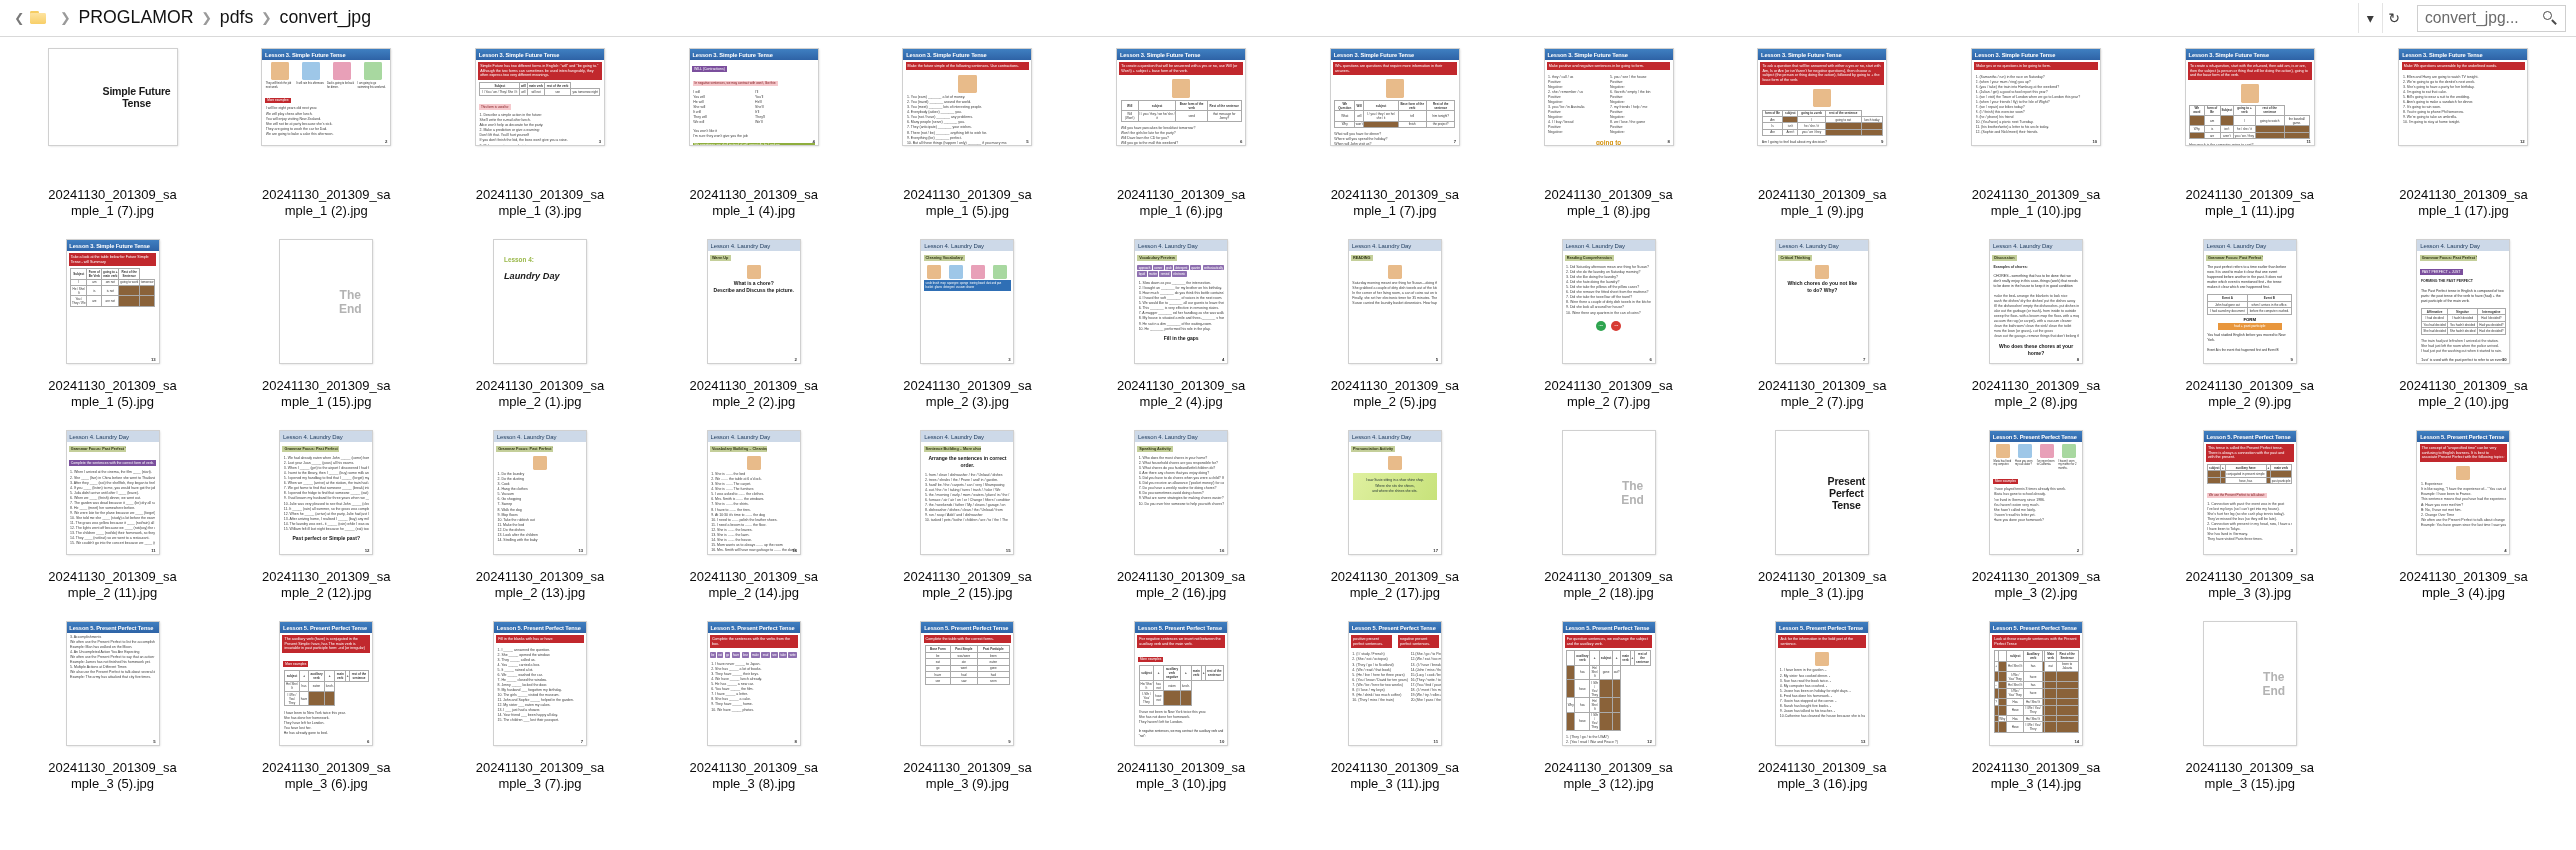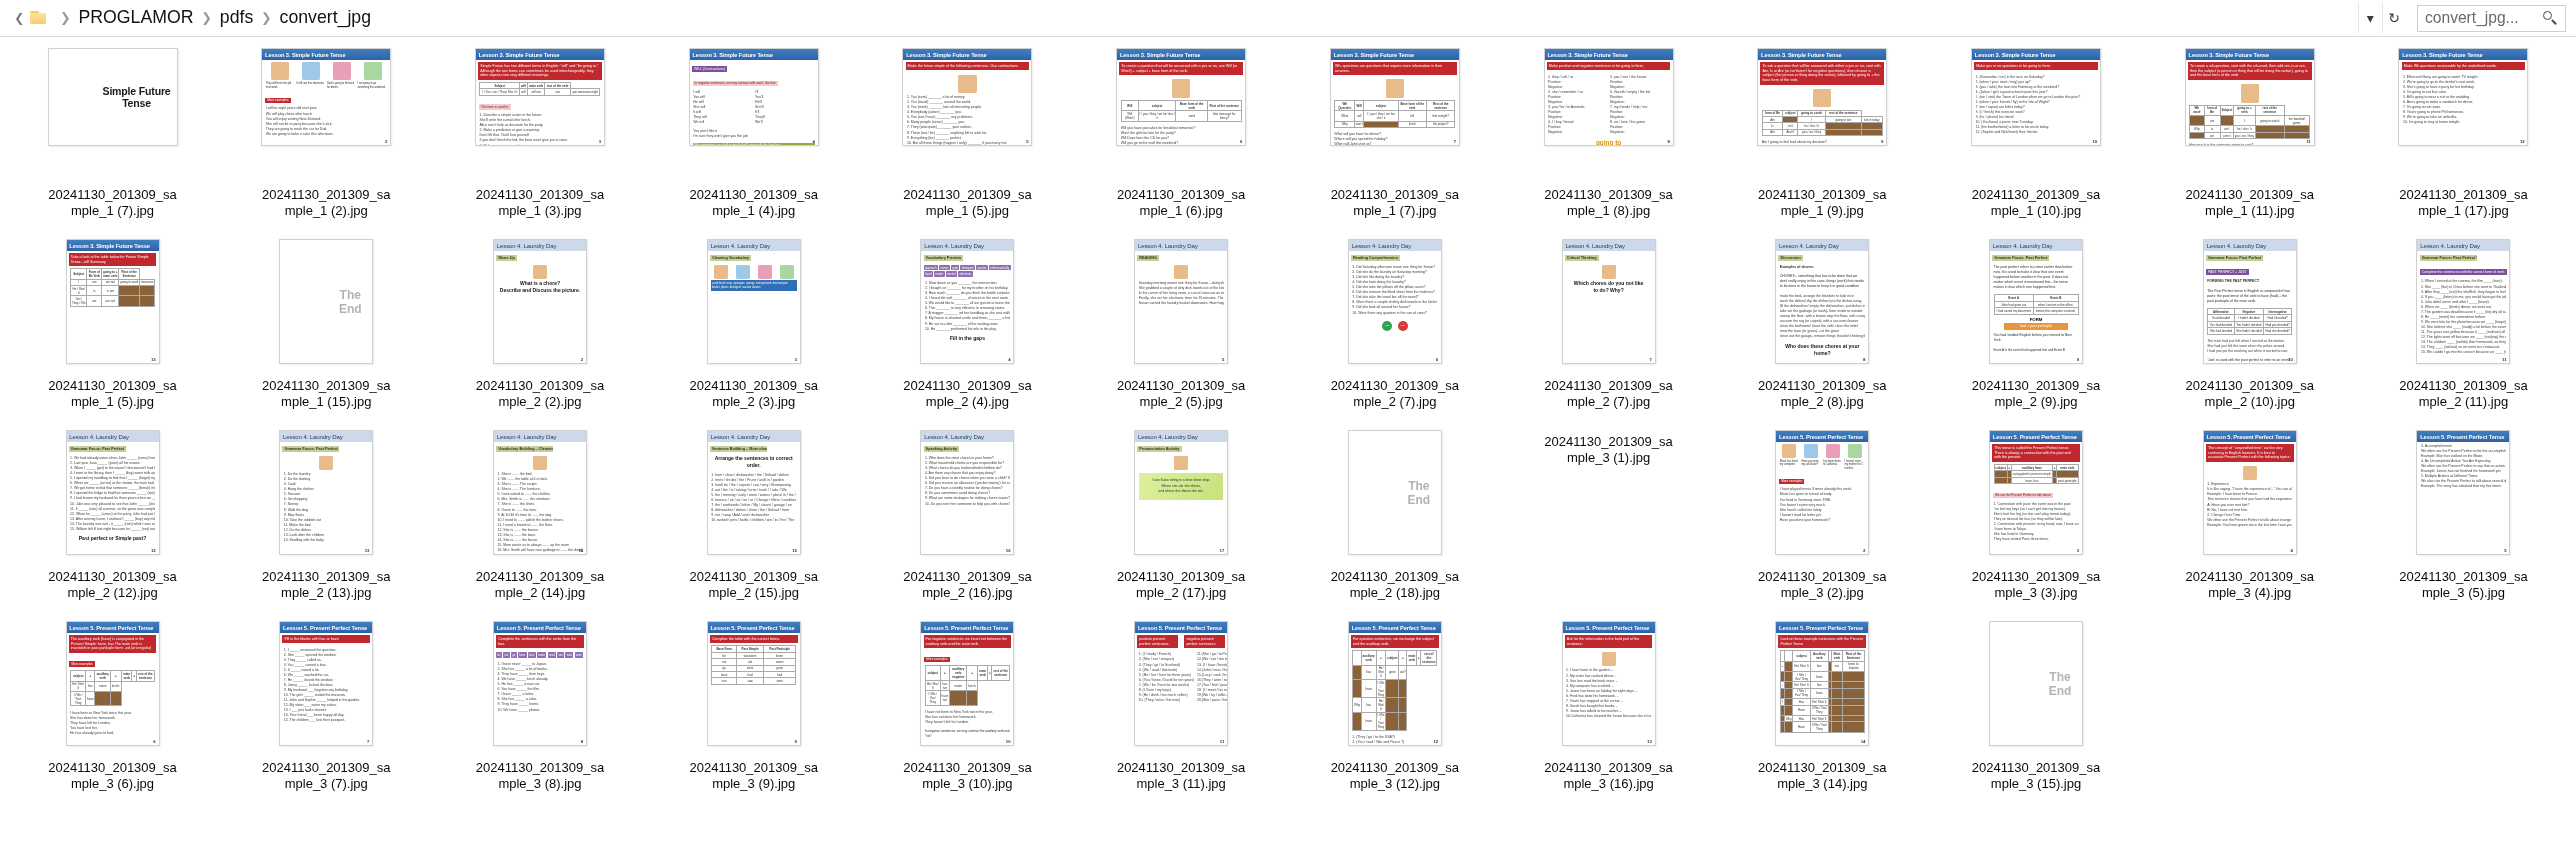--- a/index.html
+++ b/index.html
@@ -788,20 +788,33 @@
                 <div class="sl-theend">The End</div>
               </div>
             </div>
           </div>
         </div>
         <div class="cap">20241130_201309_sample_1 (15).jpg</div>
       </div>
       <div class="cell">
         <div class="thumb-wrap">
           <div class="thumb port">
+            <div class="sl">
+              <div class="sl-lesson4">
+                <div class="sl-l4-small">Lesson 4:</div>
+                <div class="sl-l4-big">Laundry Day</div>
+              </div>
+            </div>
+          </div>
+        </div>
+        <div class="cap">20241130_201309_sample_2 (1).jpg</div>
+      </div>
+      <div class="cell">
+        <div class="thumb-wrap">
+          <div class="thumb port">
             <div class="sl"><div class="sl-hdr light">Lesson 4. Laundry Day</div><div class="sl-sub">Warm Up</div><div class="pic-row">
                 <div class="pc" style="background:#e8bb8a;width:14px;height:14px;"></div>
               </div><div class="bigq">
                 <div>What is a chore?</div>
                 <div>Describe and Discuss the picture.</div>
               </div><div class="sl-pageno">2</div></div>
           </div>
         </div>
         <div class="cap">20241130_201309_sample_2 (2).jpg</div>
       </div>
@@ -1150,20 +1163,29 @@
             <div class="sl">
               <div class="sl-center">
                 <div class="sl-theend">The End</div>
               </div>
             </div>
           </div>
         </div>
         <div class="cap">20241130_201309_sample_2 (18).jpg</div>
       </div>
       <div class="cell">
+        <div class="thumb-wrap">
+          <div class="thumb port">
+            <div class="sl">
+              <div class="sl-center">
+                <div class="sl-title-big">Present Perfect Tense</div>
+              </div>
+            </div>
+          </div>
+        </div>
         <div class="cap">20241130_201309_sample_3 (1).jpg</div>
       </div>
       <div class="cell">
         <div class="thumb-wrap">
           <div class="thumb port">
             <div class="sl"><div class="sl-hdr">Lesson 5. Present Perfect Tense</div><div class="pic-row">
                 <div class="pc" style="background:#e8bb8a;width:14px;height:14px;"></div>
                 <div class="pc" style="background:#9ec7e8;width:14px;height:14px;"></div>
                 <div class="pc" style="background:#e8a0b8;width:14px;height:14px;"></div>
                 <div class="pc" style="background:#a8d8a0;width:14px;height:14px;"></div>

